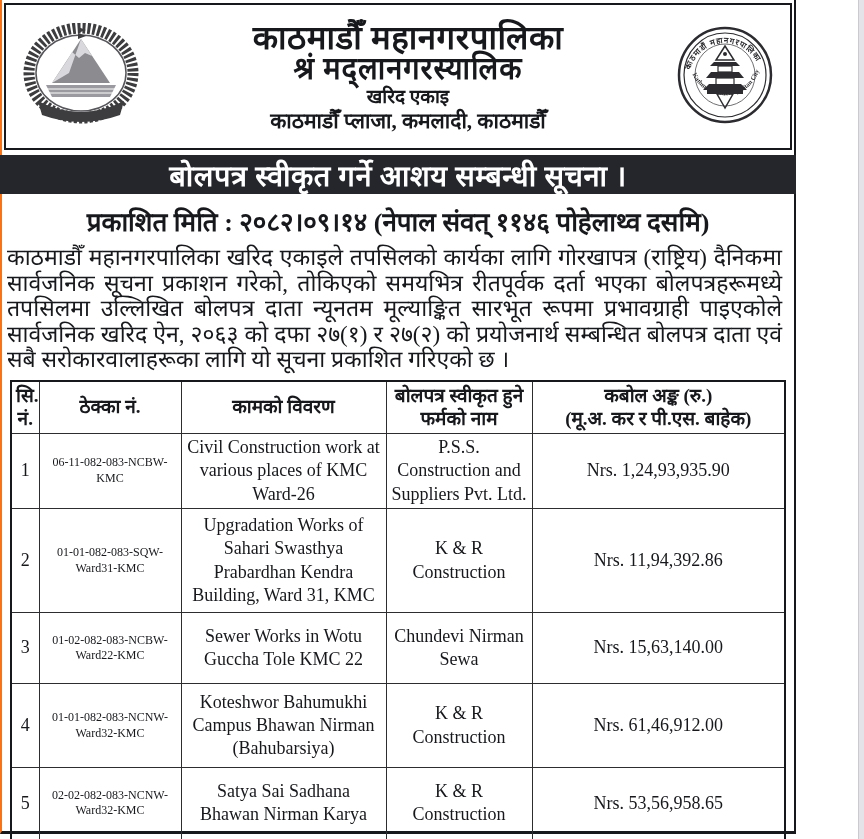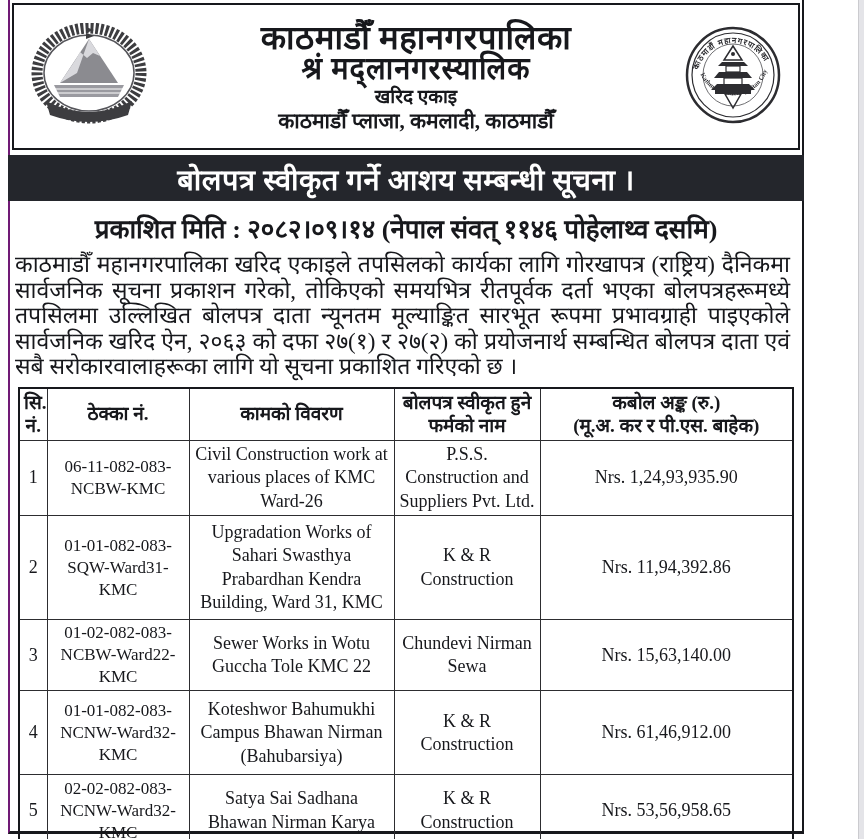--- a/index.html
+++ b/index.html
@@ -2,39 +2,39 @@
 <html><head>
 <meta charset="utf-8">
 <style>
   * { box-sizing: border-box; margin: 0; padding: 0; }
   html,body { width:864px; height:839px; background:#ffffff; overflow:hidden; }
   body { font-family:"Liberation Serif","DejaVu Serif",serif; color:#17181c; position:relative; }
 
   .edge-strip { position:absolute; top:0; right:0; width:6px; height:839px;
                 background:#e4e4e8; border-left:1px solid #cbcbcf; }
 
-  .page { position:absolute; left:8px; top:0; width:796px; height:834px;
-          background:#ffffff; border-left:2px solid #701a75; border-right:2px solid #17181c;
+  .page { position:absolute; left:0; top:0; width:796px; height:834px;
+          background:#ffffff; border-left:2px solid #f97316; border-right:2px solid #17181c;
           border-bottom:3px solid #17181c; }
 
   
   .header-box { margin:3px 2px 0 2px; border:2px solid #17181c; height:147px;
                 display:flex; align-items:center; justify-content:space-between;
                 padding:0 16px; background:#fff; }
   .logo { flex:0 0 auto; }
   .header-center { flex:1 1 auto; text-align:center; line-height:1.12; padding:0 4px; }
   .org-name   { font-size:33px; font-weight:700; letter-spacing:.5px; }
   .stylized   { font-size:29px; font-weight:700; margin-top:-5px; letter-spacing:1px;
                 transform:scaleY(1.08); }
   .office     { font-size:23px; font-weight:700; margin-top:3px; }
   .unit       { font-size:19px; font-weight:700; margin-top:2px; }
   .address    { font-size:21px; font-weight:700; margin-top:2px; }
 
   
-  .banner { margin:5px -2px 0 -2px; height:46px; background:#24262c;
+  .banner { margin:5px -2px 0 -2px; height:39px; background:#24262c;
             display:flex; align-items:center; justify-content:center; }
   .banner-title { color:#ffffff; font-size:29px; font-weight:700; letter-spacing:.5px; }
 
   
   .pub-date { text-align:center; font-weight:700; font-size:26px; margin-top:9px; }
   .intro { font-size:23px; line-height:25.5px; text-align:justify;
            margin:6px 12px 0 5px; }
 
   
   table { border-collapse:collapse; margin:7px auto 0 auto; width:774px;
@@ -45,21 +45,21 @@
   td { font-size:18px; line-height:1.3; }
   col.c-sn      { width:28px; }
   col.c-contract{ width:142px; }
   col.c-work    { width:205px; }
   col.c-firm    { width:146px; }
   col.c-amount  { width:253px; }
   tr.hdr   { height:52px; }
   tr.r1 { height:71px; } tr.r2 { height:104px; } tr.r3 { height:71px; }
   tr.r4 { height:84px; } tr.r5 { height:72px; }
   td.sn { font-size:18px; }
-  td.contract { font-size:17px; }
+  td.contract { font-size:12px; }
 
   
   .footer-sign { text-align:right; font-weight:700; font-size:20px;
                  padding:7px 36px 0 0; }
 </style>
 </head>
 <body>
 
 <div class="page">
 

